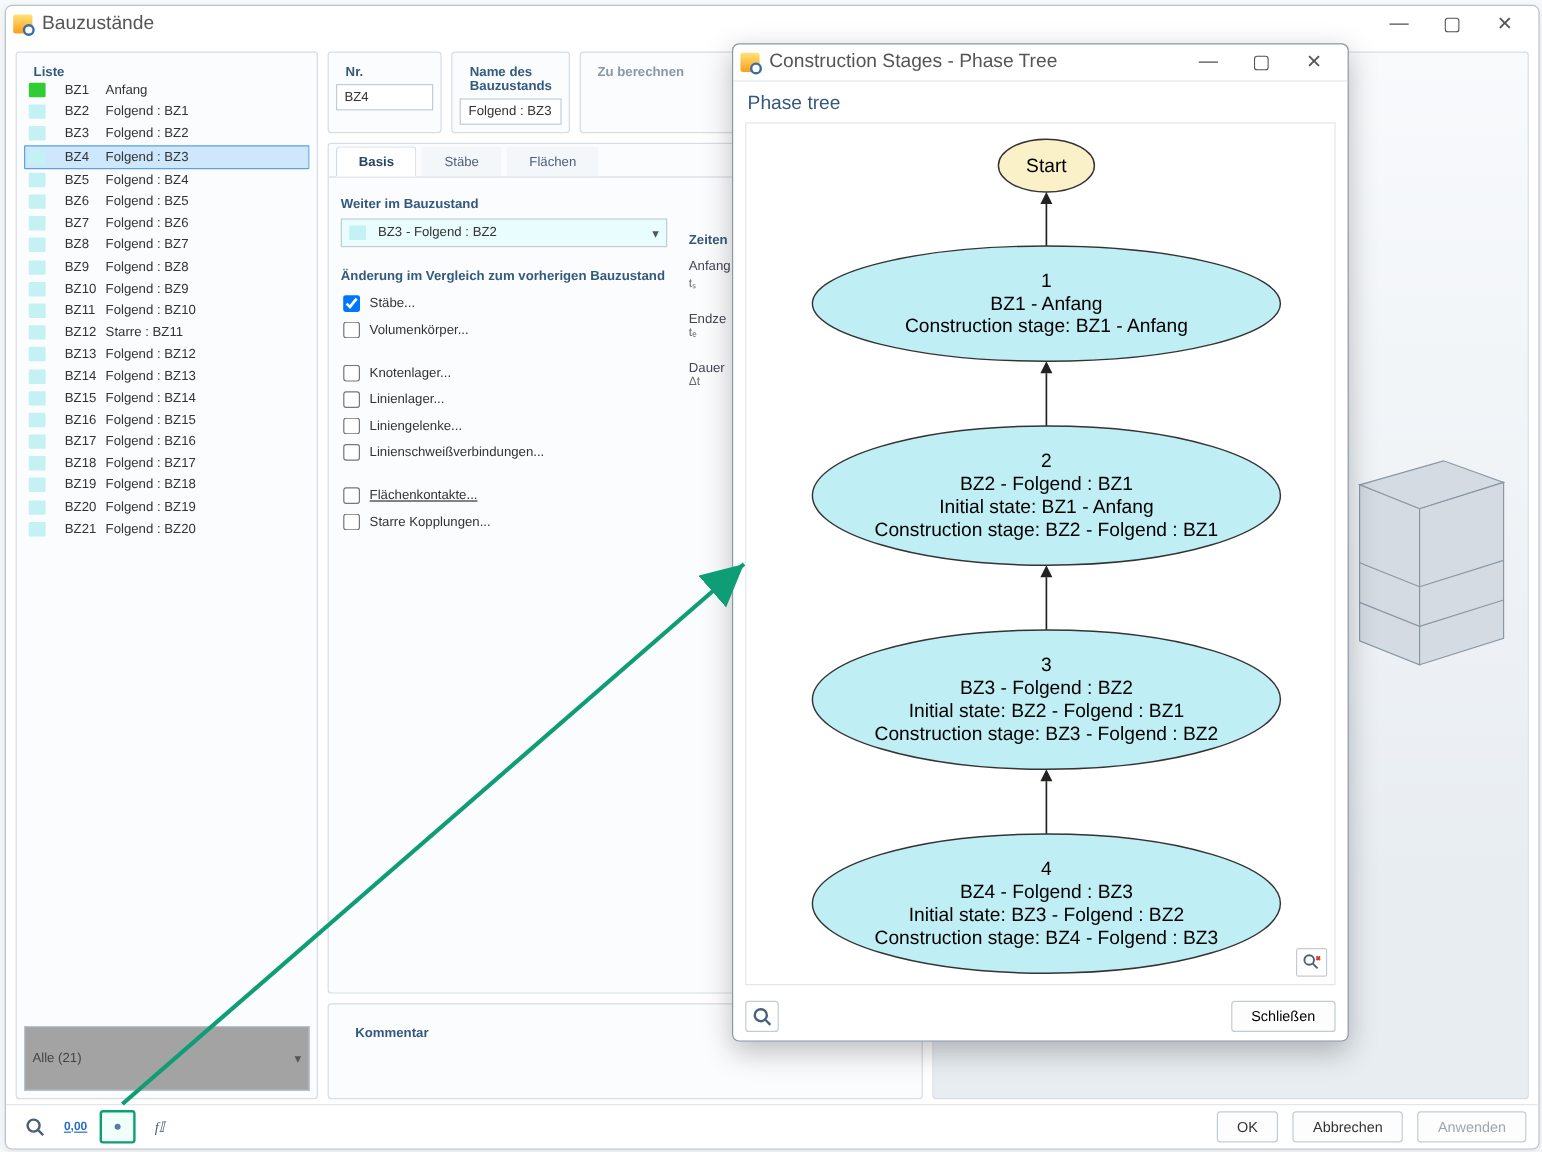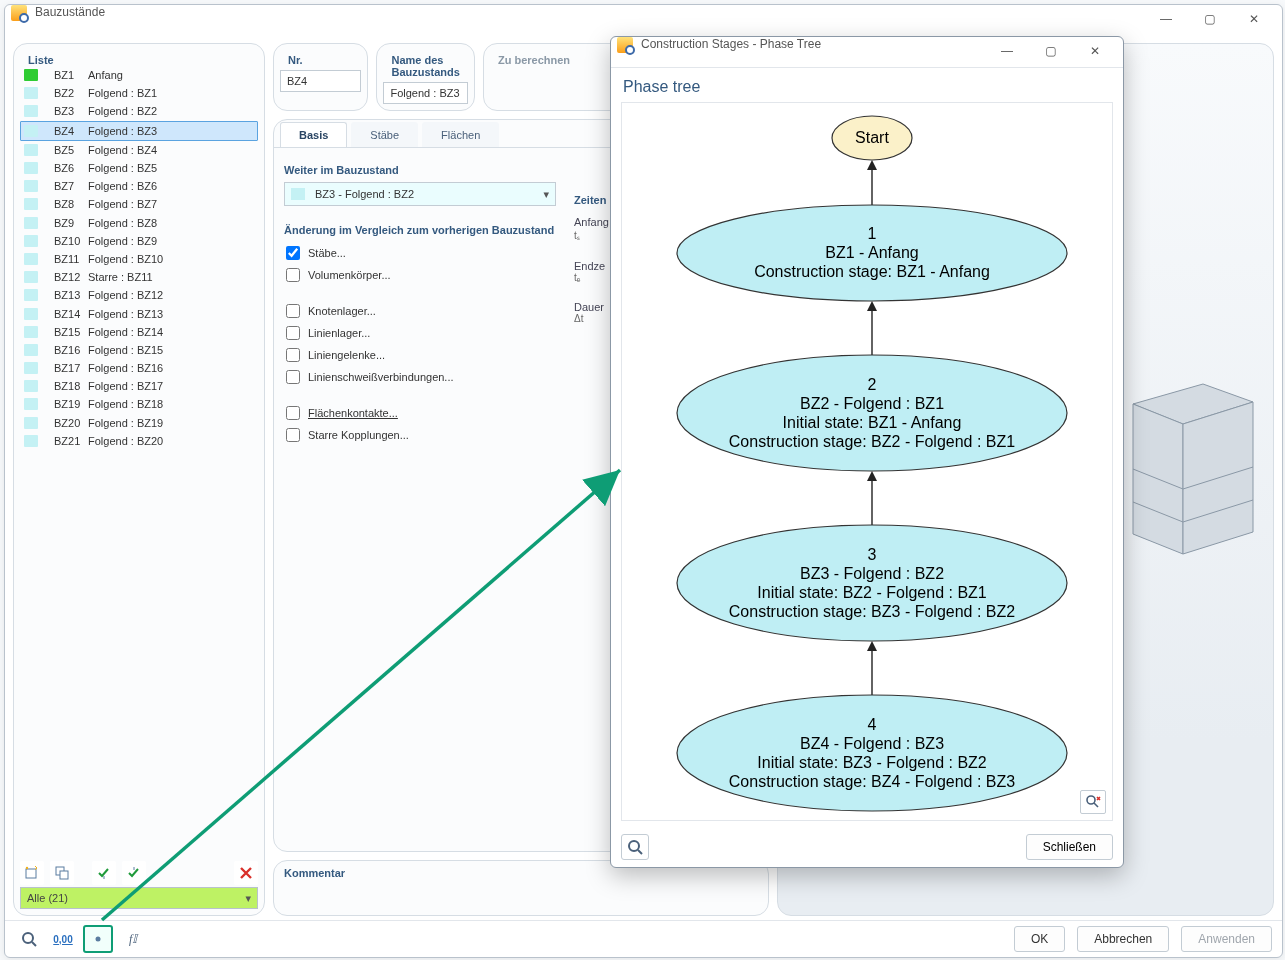--- a/index.html
+++ b/index.html
@@ -1,58 +1,58 @@
 <!DOCTYPE html>
 <html><head>
 <meta charset="utf-8">
 <style>
 html,body{margin:0;padding:0;font-family:'Segoe UI',Tahoma,sans-serif;font-size:12px;color:#333;background:#f7f9fb;height:100%;overflow:hidden}
 .main-window{position:absolute;left:4px;top:4px;width:1277px;height:952px;background:#fff;border:1px solid #b9c2cc;border-radius:6px;box-shadow:0 2px 8px rgba(0,0,0,.08);display:flex;flex-direction:column}
-.titlebar{height:30px;display:flex;padding:0 6px;font-size:12px;color:#555}
+.titlebar{height:30px;display:flex;align-items:center;padding:0 6px;font-size:16px;color:#555}
 .titlebar .t-icon{width:16px;height:16px;margin-right:8px;background:linear-gradient(#ffe27a,#fb9f1a);border-radius:2px;position:relative}
 .titlebar .t-icon:after{content:"";width:6px;height:6px;border:2px solid #3d6aa9;border-radius:50%;position:absolute;right:-2px;bottom:-2px;background:#fff}
 .win-controls{margin-left:auto;display:flex}
 .win-btn{width:44px;height:28px;display:flex;align-items:center;justify-content:center;color:#555}
 .body-area{flex:1;display:flex;gap:8px;padding:8px 8px 4px 8px;min-height:0}
-.panel{background:#fbfcfd;border:1px solid #d6dde4;border-radius:14px;display:flex;flex-direction:column;min-height:0}
+.panel{background:#fbfcfd;border:1px solid #d6dde4;border-radius:3px;display:flex;flex-direction:column;min-height:0}
 .panel-title{font-weight:bold;color:#34597f;font-size:11px;padding:4px 8px 0 8px}
 .left-col{width:252px;display:flex;flex-direction:column;min-height:0}
 .list-panel{flex:1;min-height:0;position:relative;padding:6px}
 .list-body{position:absolute;top:22px;left:6px;right:6px;bottom:58px;overflow:hidden}
 .row{display:flex;align-items:center;height:18.2px;font-size:11px;padding-left:4px;white-space:nowrap}
 .row.sel{background:#cfe7fc;border:1px solid #5aa3e0;border-radius:1px;padding-left:3px}
 .swatch{width:14px;height:12px;margin-right:2px;border-radius:1px}
 .sw-green{background:#2fcc33}
 .sw-cyan{background:#c4f1f4}
 .bzid{display:inline-block;width:34px;margin-left:14px}
 .left-toolbar{position:absolute;left:6px;right:6px;bottom:30px;height:24px;display:flex;align-items:center;gap:6px}
 .tb-btn{width:22px;height:22px;border:1px solid transparent;border-radius:2px;display:flex;align-items:center;justify-content:center;background:#fff}
 .tb-btn svg{width:16px;height:16px}
-.filter-dd{position:absolute;left:6px;right:6px;bottom:6px;height:20px;border:1px solid #b8c2cc;background:#bef264;display:flex;align-items:center;padding:0 6px;font-size:11px;color:#444}
+.filter-dd{position:absolute;left:6px;right:6px;bottom:6px;height:20px;border:1px solid #b8c2cc;background:#a3a3a3;display:flex;align-items:center;padding:16px 6px;font-size:11px;color:#444}
 .filter-dd:after{content:"▾";margin-left:auto;color:#555}
 .mid-col{flex:1;display:flex;flex-direction:column;gap:8px;min-width:0}
 .top-fields{display:flex;gap:8px}
 .nr-panel{width:90px;padding:6px}
 .name-panel{flex:1;padding:6px}
 .input-box{margin-top:4px;height:20px;border:1px solid #c3ccd4;background:#fff;padding:0 6px;display:flex;align-items:center;font-size:11px}
 .tab-panel{flex:1;position:relative;min-height:0}
 .tabs{display:flex;border-bottom:1px solid #d6dde4;padding:2px 0 0 6px;gap:4px}
 .tab{padding:6px 18px;font-size:11px;color:#4a607a;background:#f4f7fa;border:1px solid transparent;border-bottom:none;border-radius:3px 3px 0 0}
 .tab.active{background:#fff;border-color:#d6dde4;color:#2a4563;font-weight:600}
 .tab-content{padding:10px;position:relative;height:calc(100% - 30px)}
 .grp-title{font-weight:bold;color:#34597f;font-size:11px;margin:6px 0 6px 0}
 .dd{height:22px;border:1px solid #c3ccd4;background:#eafdfe;display:flex;align-items:center;padding:0 6px;font-size:11px;width:258px}
 .dd .sw{width:14px;height:12px;background:#c4f1f4;margin-right:10px}
 .dd:after{content:"▾";margin-left:auto;color:#555}
 .chk-row{display:flex;align-items:center;height:22px;font-size:11px}
 .chk-row input{width:14px;height:14px;margin-right:8px;margin-left:2px}
 .time-panel{position:absolute;left:300px;top:40px;width:52px}
 .time-panel .lab{font-size:11px;color:#445;margin-top:10px}
 .time-panel .sub{font-size:10px;color:#666;margin-bottom:18px}
-.comment-panel{height:50px;padding:2px}
+.comment-panel{height:50px;padding:14px}
 .right-col{width:390px}
 .preview-3d{flex:1;background:linear-gradient(#f8fafc,#e8edf2 80%);position:relative}
 .preview-3d svg{position:absolute;right:10px;top:330px}
 .footer-bar{height:36px;display:flex;align-items:center;padding:0 10px;gap:6px;border-top:1px solid #e2e6eb}
 .f-btn{width:26px;height:24px;border:1px solid transparent;border-radius:3px;display:flex;align-items:center;justify-content:center;color:#4a607a}
 .f-btn.hl{border:2px solid #0e9d75;background:#f1fffb}
 .r-btns{margin-left:auto;display:flex;gap:12px}
 .dlg-btn{height:26px;padding:0 16px;border:1px solid #c3ccd4;background:#fdfdfd;border-radius:3px;font-size:12px;color:#333}
 .dlg-btn.dis{color:#a0a6ad}
 

